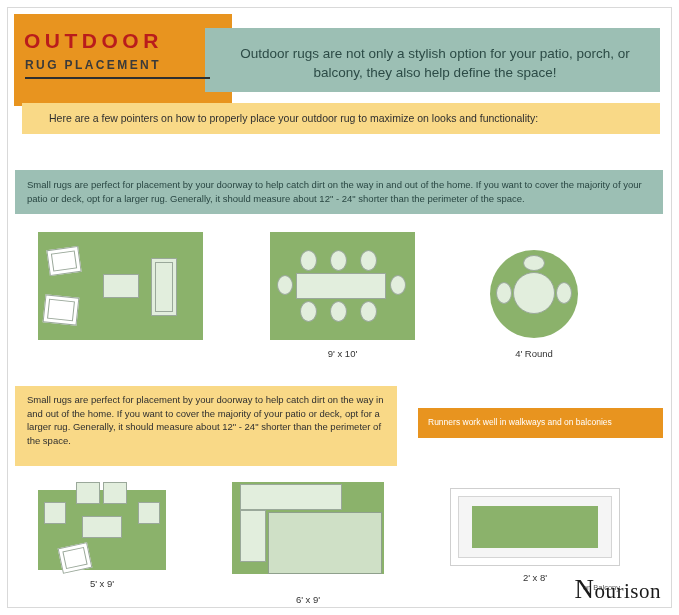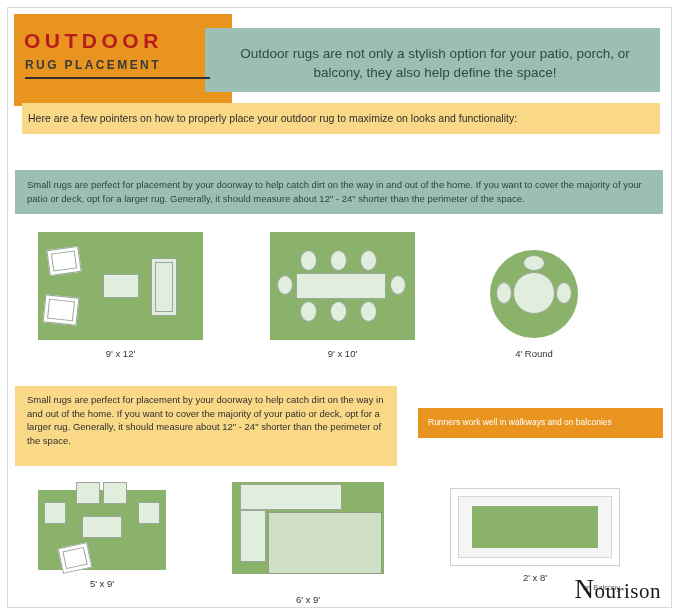--- a/index.html
+++ b/index.html
@@ -83,21 +83,21 @@
   .hdr-yellow {
     position: absolute;
     left: 22px;
     top: 103px;
     width: 638px;
     height: 31px;
     background: #f9d987;
   }
   .hdr-yellow-text {
     position: absolute;
-    left: 28px;
+    left: 49px;
     top: 112px;
     width: 615px;
     color: #2f2f2f;
     font-size: 10.5px;
   }
 
   
   .note-teal {
     position: absolute;
     left: 15px;
@@ -239,21 +239,20 @@
   <div class="note-teal-text">Small rugs are perfect for placement by your doorway to help catch dirt on the way in and out of the home. If you want to cover the majority of your patio or deck, opt for a larger rug. Generally, it should measure about 12" - 24" shorter than the perimeter of the space.</div>
 
   <div class="rug-green" style="left:38px; top:232px; width:165px; height:108px;"></div>
   <div class="furn-white" style="left:48px; top:248px; width:32px; height:26px; transform:rotate(-8deg);"></div>
   <div class="furn-white" style="left:52px; top:252px; width:24px; height:18px; transform:rotate(-8deg);"></div>
   <div class="furn-white" style="left:44px; top:296px; width:34px; height:28px; transform:rotate(6deg);"></div>
   <div class="furn-white" style="left:48px; top:300px; width:26px; height:20px; transform:rotate(6deg);"></div>
   <div class="furn" style="left:103px; top:274px; width:36px; height:24px;"></div>
   <div class="furn" style="left:151px; top:258px; width:26px; height:58px;"></div>
   <div class="furn" style="left:155px; top:262px; width:18px; height:50px;"></div>
-  <div class="caption" style="left:38px; top:348px; width:165px;">9' x 12'</div>
 
   <div class="rug-green" style="left:270px; top:232px; width:145px; height:108px;"></div>
   <div class="furn" style="left:296px; top:273px; width:90px; height:26px;"></div>
   <div class="furn furn-oval" style="left:300px; top:250px; width:17px; height:21px;"></div>
   <div class="furn furn-oval" style="left:330px; top:250px; width:17px; height:21px;"></div>
   <div class="furn furn-oval" style="left:360px; top:250px; width:17px; height:21px;"></div>
   <div class="furn furn-oval" style="left:300px; top:301px; width:17px; height:21px;"></div>
   <div class="furn furn-oval" style="left:330px; top:301px; width:17px; height:21px;"></div>
   <div class="furn furn-oval" style="left:360px; top:301px; width:17px; height:21px;"></div>
   <div class="furn furn-oval" style="left:277px; top:275px; width:16px; height:20px;"></div>

